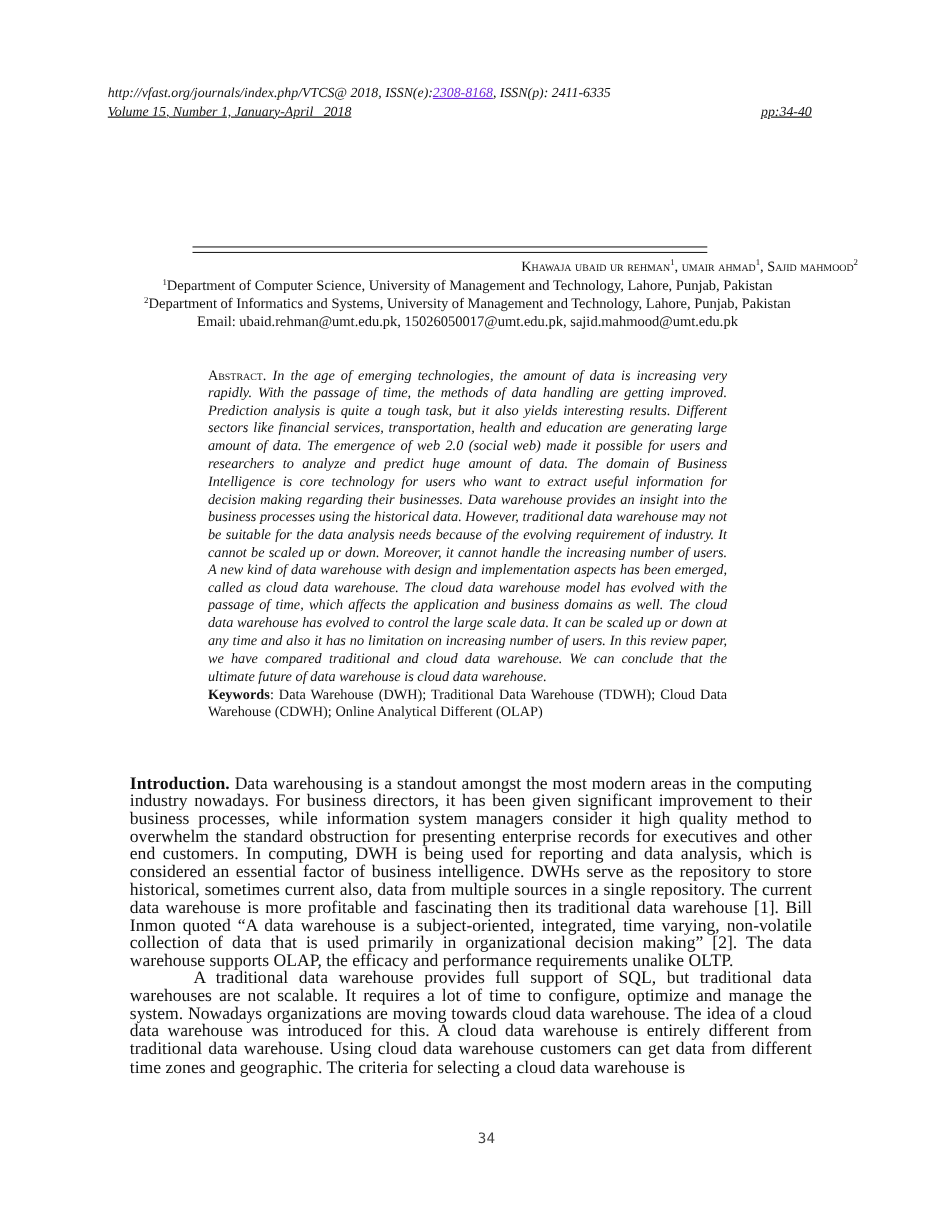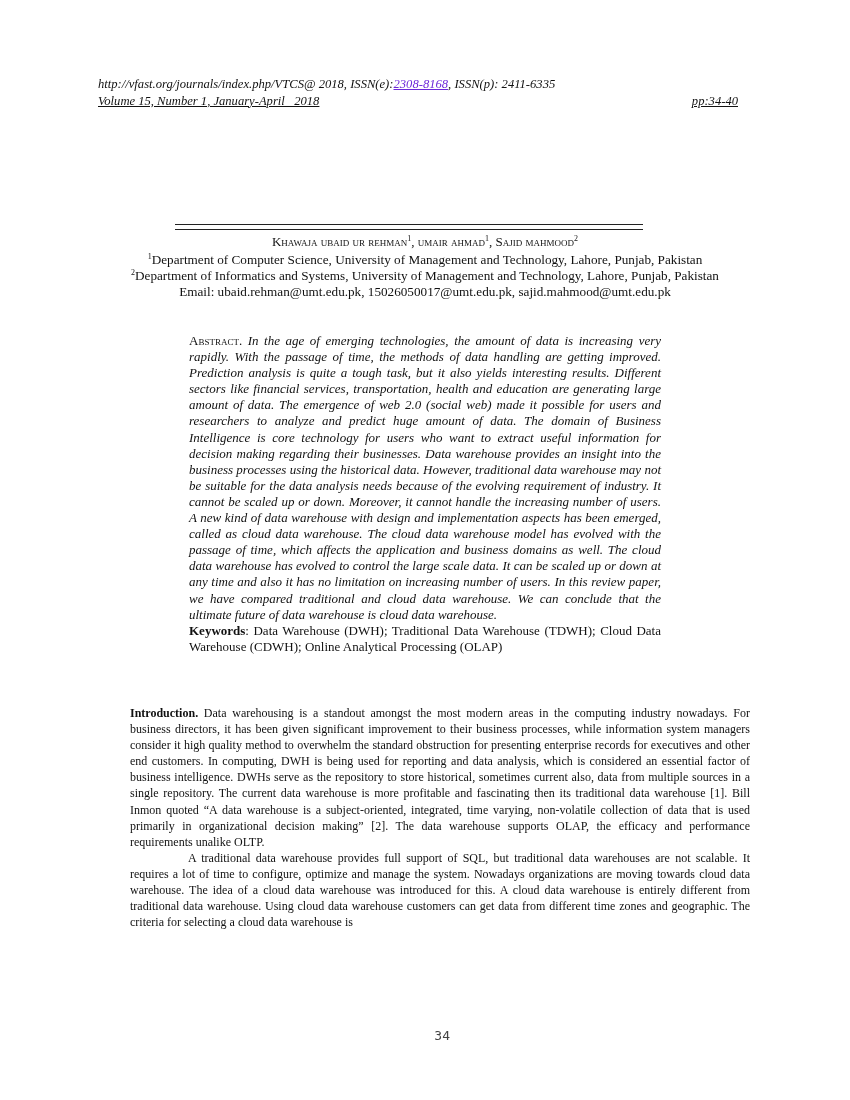--- a/index.html
+++ b/index.html
@@ -5,28 +5,28 @@
   html, body { margin: 0; padding: 0; background: #ffffff; }
   body { width: 850px; height: 1100px; position: relative; overflow: hidden;
          font-family: "Liberation Serif", "DejaVu Serif", serif; color: #111; }
   .abs { position: absolute; }
   .hdr { left: 98px; top: 76px; width: 640px; font-style: italic; font-size: 12.6px; line-height: 16.5px; }
   .hdr .row { display: flex; justify-content: space-between; white-space: nowrap; text-decoration: underline; }
   .hdr a { color: #6d28d9; text-decoration: underline; }
   .title { left: 80px; top: 166px; width: 690px; text-align: center; font-size: 21.5px; line-height: 24px; letter-spacing: 0.1px; }
   .rule1 { left: 175px; top: 224px; width: 468px; height: 0; border-top: 1.2px solid #222; }
   .rule2 { left: 175px; top: 229px; width: 468px; height: 0; border-top: 1.2px solid #222; }
-  .authors { left: 80px; top: 234px; width: 690px; text-align: center; font-size: 13px; line-height: 16px; font-variant: small-caps; }
+  .authors { left: 90px; top: 234px; width: 690px; text-align: right; font-size: 13px; line-height: 16px; font-variant: small-caps; }
   .affil { left: 110px; top: 252px; width: 630px; text-align: center; font-size: 13.2px; line-height: 16.2px; }
   sup { font-size: 8px; vertical-align: 5px; line-height: 0; }
   .abstract { left: 189px; top: 333px; width: 472px; font-size: 13px; line-height: 16.1px; text-align: justify; }
   .abstract .lbl { font-style: normal; font-variant: small-caps; }
   .abstract .body { font-style: italic; }
   .kw-lbl { font-weight: bold; }
-  .intro { left: 118px; top: 705px; width: 620px; font-size: 12px; line-height: 16.1px; text-align: justify; margin-left: 12px; }
+  .intro { left: 118px; top: 705px; width: 620px; font-size: 16px; line-height: 16.1px; text-align: justify; }
   .intro p { margin: 0; }
   .intro .lead { font-weight: bold; }
   .intro .indent { text-indent: 58px; }
   .pageno { left: 400px; top: 1028px; width: 50px; text-align: right; font-family: "DejaVu Sans Mono", monospace; font-size: 13px; color: #444; }
 </style>
 </head>
 <body>
 
 <div class="abs hdr">
   <div><span>http://vfast.org/journals/index.php/VTCS@ 2018, ISSN(e):</span><a>2308-8168</a><span>, ISSN(p): 2411-6335</span></div>
@@ -51,21 +51,21 @@
 <div class="abs affil">
   <div><sup>1</sup><span>Department of Computer Science, University of Management and Technology, Lahore, Punjab, Pakistan</span></div>
   <div><sup>2</sup><span>Department of Informatics and Systems, University of Management and Technology, Lahore, Punjab, Pakistan</span></div>
   <div>Email: ubaid.rehman@umt.edu.pk, 15026050017@umt.edu.pk, sajid.mahmood@umt.edu.pk</div>
 </div>
 
 <div class="abs abstract">
   <span class="lbl">Abstract.</span>
   <span class="body">In the age of emerging technologies, the amount of data is increasing very rapidly. With the passage of time, the methods of data handling are getting improved. Prediction analysis is quite a tough task, but it also yields interesting results. Different sectors like financial services, transportation, health and education are generating large amount of data. The emergence of web 2.0 (social web) made it possible for users and researchers to analyze and predict huge amount of data. The domain of Business Intelligence is core technology for users who want to extract useful information for decision making regarding their businesses. Data warehouse provides an insight into the business processes using the historical data. However, traditional data warehouse may not be suitable for the data analysis needs because of the evolving requirement of industry. It cannot be scaled up or down. Moreover, it cannot handle the increasing number of users. A new kind of data warehouse with design and implementation aspects has been emerged, called as cloud data warehouse. The cloud data warehouse model has evolved with the passage of time, which affects the application and business domains as well. The cloud data warehouse has evolved to control the large scale data. It can be scaled up or down at any time and also it has no limitation on increasing number of users. In this review paper, we have compared traditional and cloud data warehouse. We can conclude that the ultimate future of data warehouse is cloud data warehouse.</span>
   <br>
-  <span class="kw-lbl">Keywords</span><span>: Data Warehouse (DWH); Traditional Data Warehouse (TDWH); Cloud Data Warehouse (CDWH); Online Analytical Processing (OLAP)</span>
+  <span class="kw-lbl">Keywords</span><span>: Data Warehouse (DWH); Traditional Data Warehouse (TDWH); Cloud Data Warehouse (CDWH); Online Analytical Different (OLAP)</span>
 </div>
 
 <div class="abs intro">
   <p><span class="lead">Introduction.</span><span> Data warehousing is a standout amongst the most modern areas in the computing industry nowadays. For business directors, it has been given significant improvement to their business processes, while information system managers consider it high quality method to overwhelm the standard obstruction for presenting enterprise records for executives and other end customers. In computing, DWH is being used for reporting and data analysis, which is considered an essential factor of business intelligence. DWHs serve as the repository to store historical, sometimes current also, data from multiple sources in a single repository. The current data warehouse is more profitable and fascinating then its traditional data warehouse [1]. Bill Inmon quoted “A data warehouse is a subject-oriented, integrated, time varying, non-volatile collection of data that is used primarily in organizational decision making” [2]. The data warehouse supports OLAP, the efficacy and performance requirements unalike OLTP.</span></p>
   <p class="indent">A traditional data warehouse provides full support of SQL, but traditional data warehouses are not scalable. It requires a lot of time to configure, optimize and manage the system. Nowadays organizations are moving towards cloud data warehouse. The idea of a cloud data warehouse was introduced for this. A cloud data warehouse is entirely different from traditional data warehouse. Using cloud data warehouse customers can get data from different time zones and geographic. The criteria for selecting a cloud data warehouse is</p>
 </div>
 
 <div class="abs pageno">34</div>
 
 </body></html>

